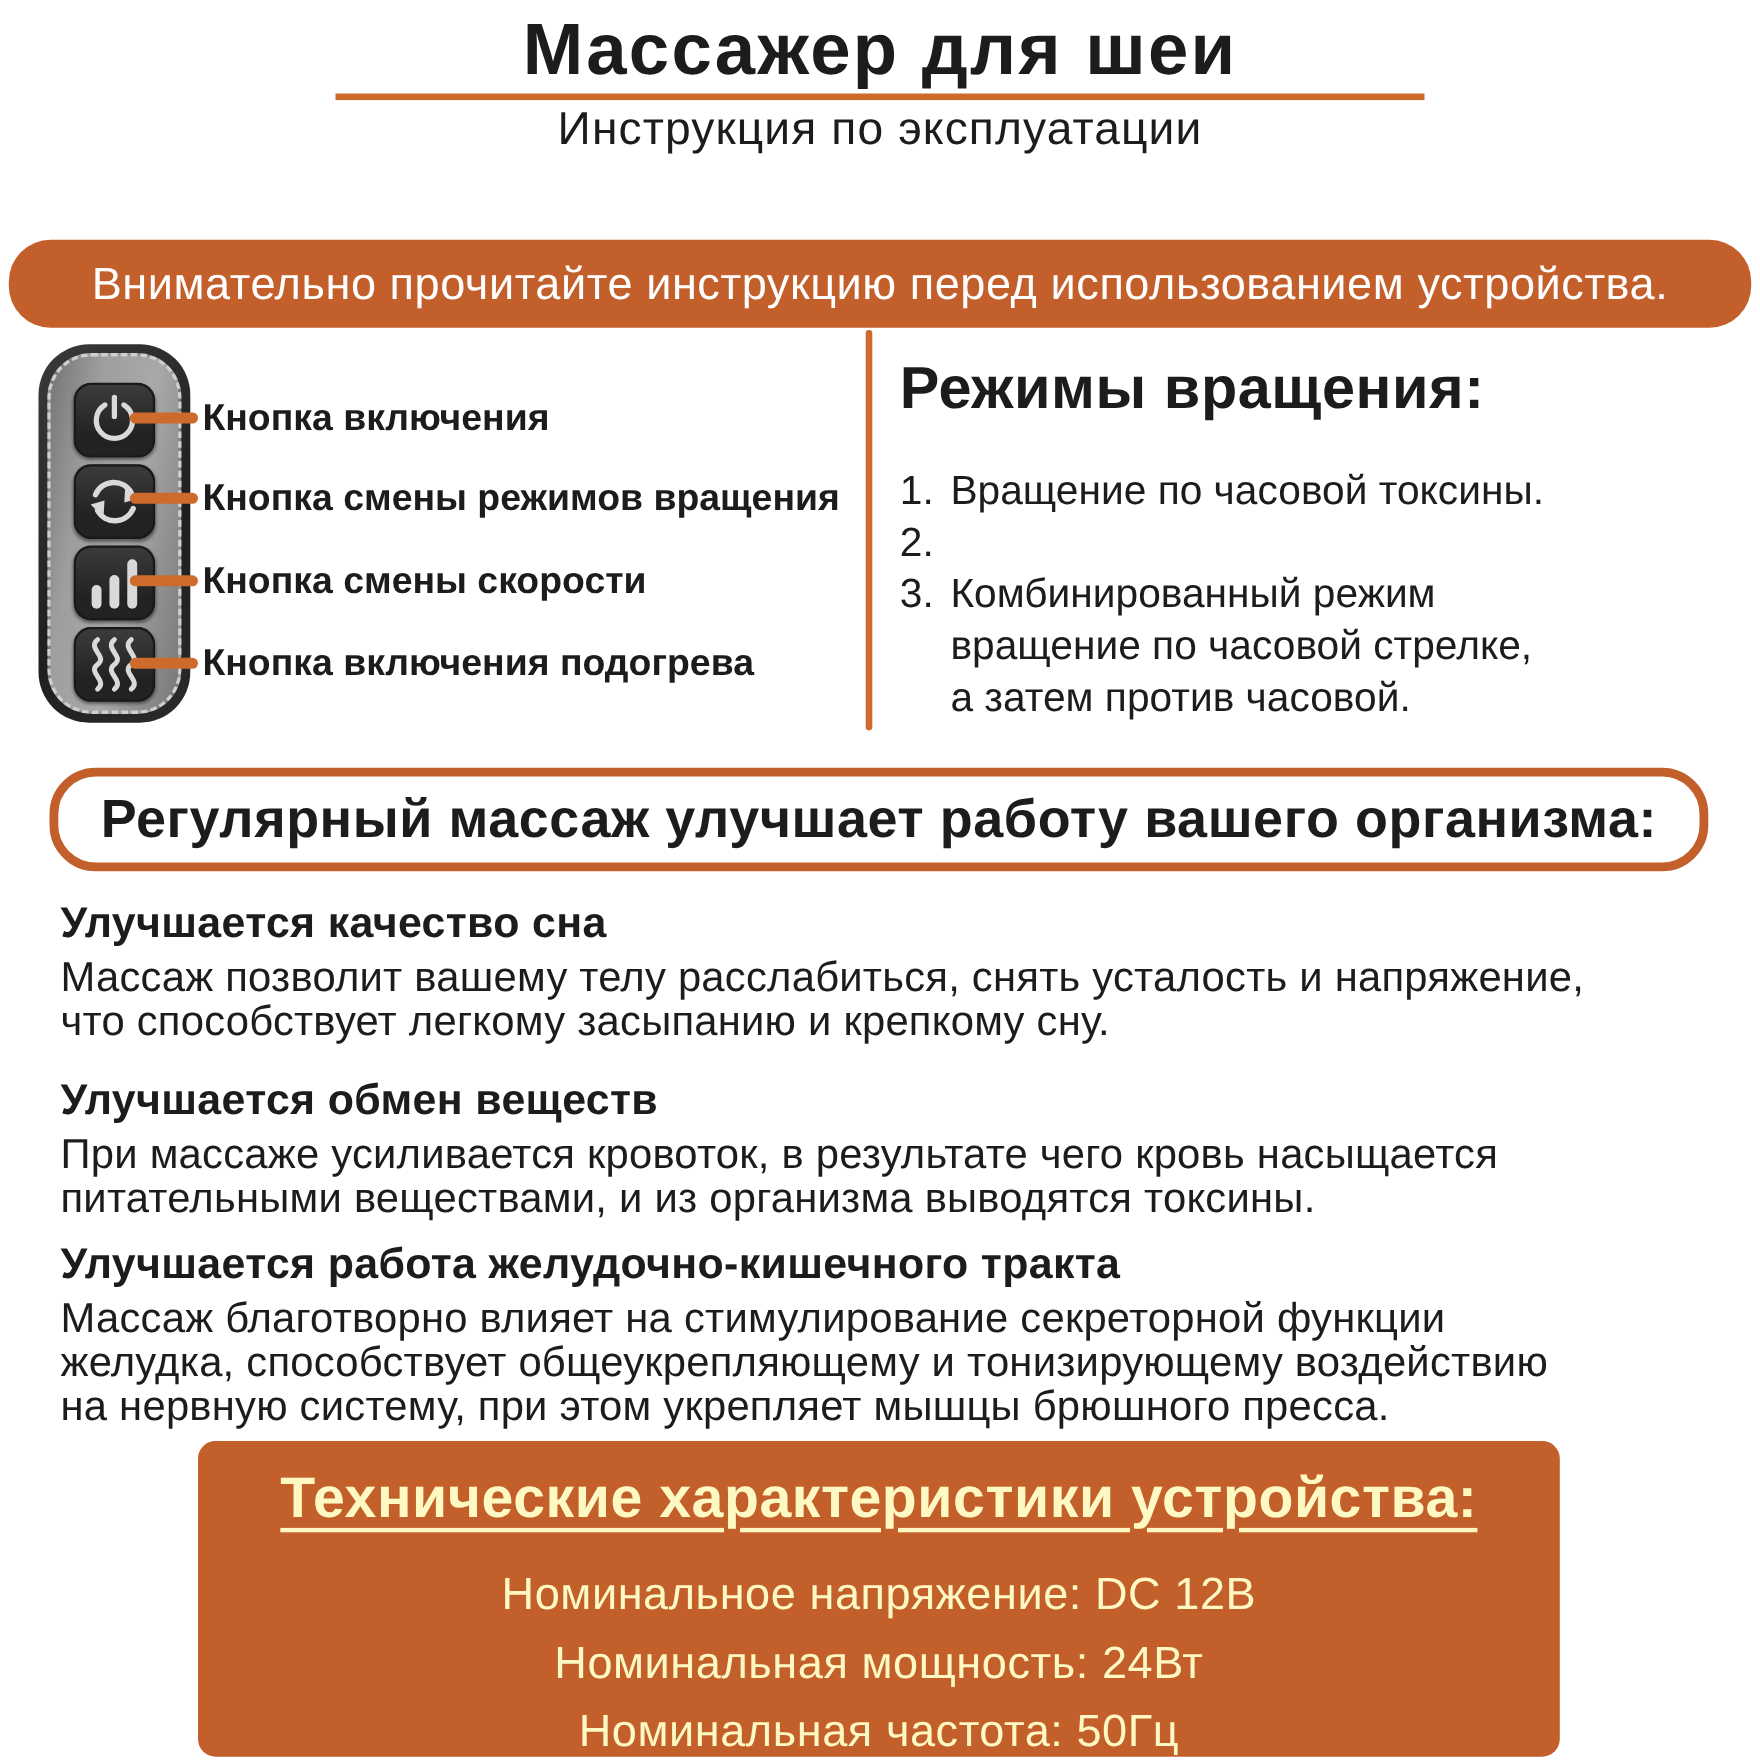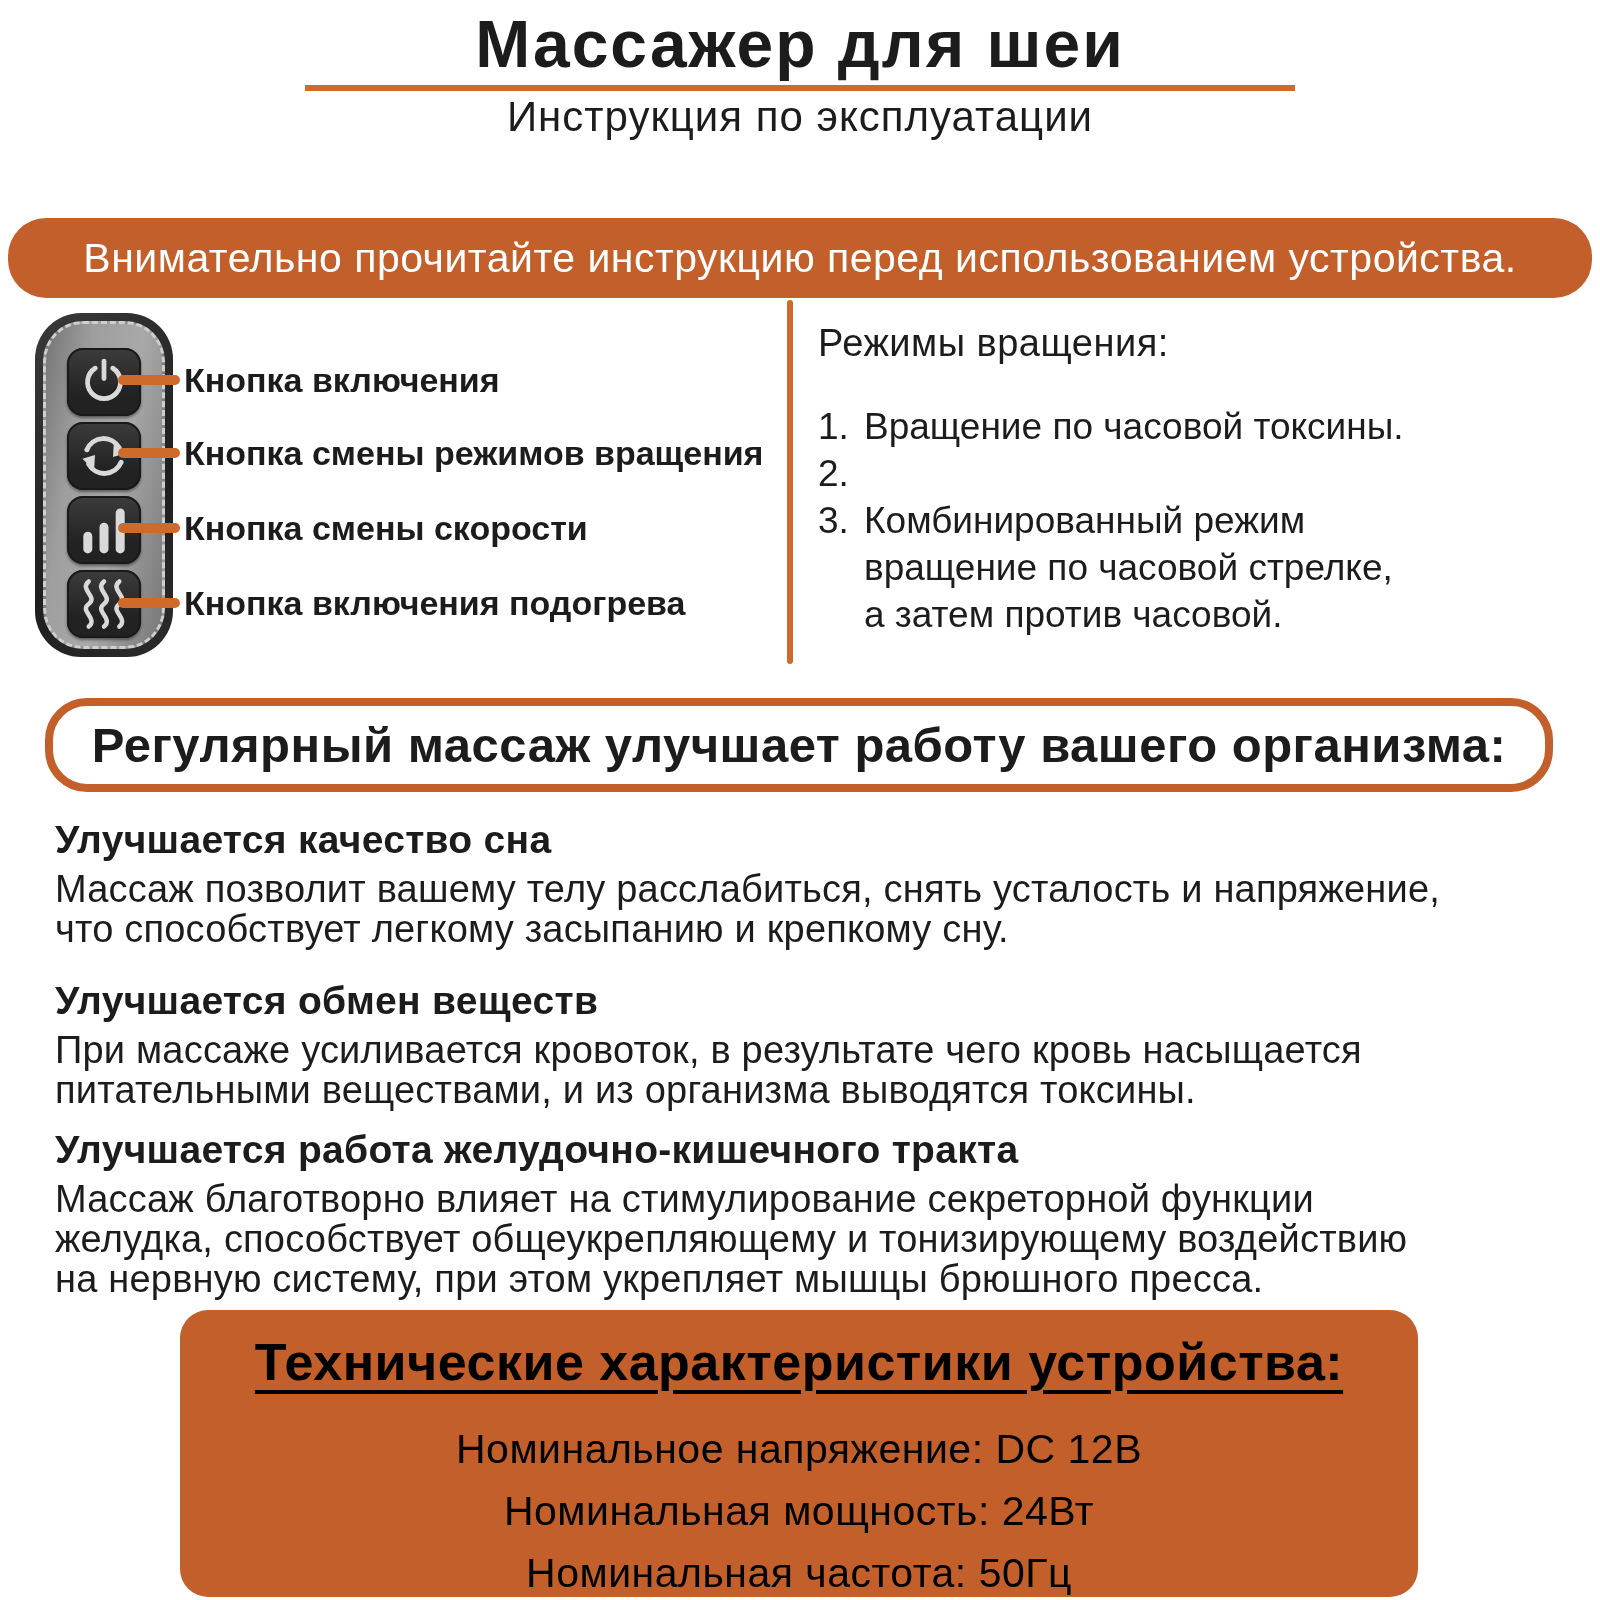--- a/index.html
+++ b/index.html
@@ -38,21 +38,21 @@
     box-shadow:inset 0 0 0 2px #191919, 0 2px 3px rgba(0,0,0,.45);
     display:flex;align-items:center;justify-content:center;}
   .rbtn svg{display:block;}
 
   .link-line{position:absolute;left:118px;width:62px;height:10px;border-radius:5px;background:var(--accent-line);}
   .btn-label{position:absolute;left:184px;font-size:34px;font-weight:bold;line-height:38px;white-space:nowrap;}
 
   .vseparator{position:absolute;left:787px;top:0;width:6px;height:364px;background:var(--accent-line);border-radius:3px;}
 
   .modes{position:absolute;left:818px;top:22px;width:770px;}
-  .modes-heading{font-size:38px;font-weight:normal;letter-spacing:.5px;}
+  .modes-heading{font-size:54px;font-weight:bold;letter-spacing:.5px;}
   .modes-list{list-style:none;margin-top:38px;}
   .modes-list li{display:flex;font-size:37px;line-height:47px;}
   .modes-list .num{width:46px;flex:0 0 46px;}
   .modes-list .mode-text{white-space:pre-line;}
 
   
   .benefits-box{position:absolute;top:698px;left:45px;width:1508px;height:94px;
     border:8px solid var(--accent);border-radius:42px;background:#fff;
     display:flex;align-items:center;justify-content:center;
     font-size:49px;font-weight:bold;letter-spacing:.5px;white-space:nowrap;}
@@ -60,21 +60,21 @@
   
   .benefit{position:absolute;left:55px;width:1530px;}
   .benefit-title{font-size:39px;font-weight:bold;line-height:44px;margin-bottom:7px;letter-spacing:.3px;}
   .benefit-text{font-size:38px;line-height:40px;white-space:pre-line;letter-spacing:.2px;}
   #benefit-0{top:818px;}
   #benefit-1{top:979px;}
   #benefit-2{top:1128px;}
 
   
   .specs-box{position:absolute;top:1310px;left:180px;width:1238px;height:287px;
-    background:var(--accent);border-radius:28px;color:#000000;text-align:center;}
+    background:var(--accent);border-radius:16px;color:#fef9c3;text-align:center;}
   .specs-heading{margin-top:22px;font-size:52px;font-weight:bold;letter-spacing:.5px;
     text-decoration:underline;text-underline-offset:10px;text-decoration-thickness:4px;}
   .specs-list{list-style:none;margin-top:26px;}
   .specs-list li{font-size:41px;line-height:62px;letter-spacing:.5px;}
 </style>
 </head>
 <body>
 
 <div id="page">
 

